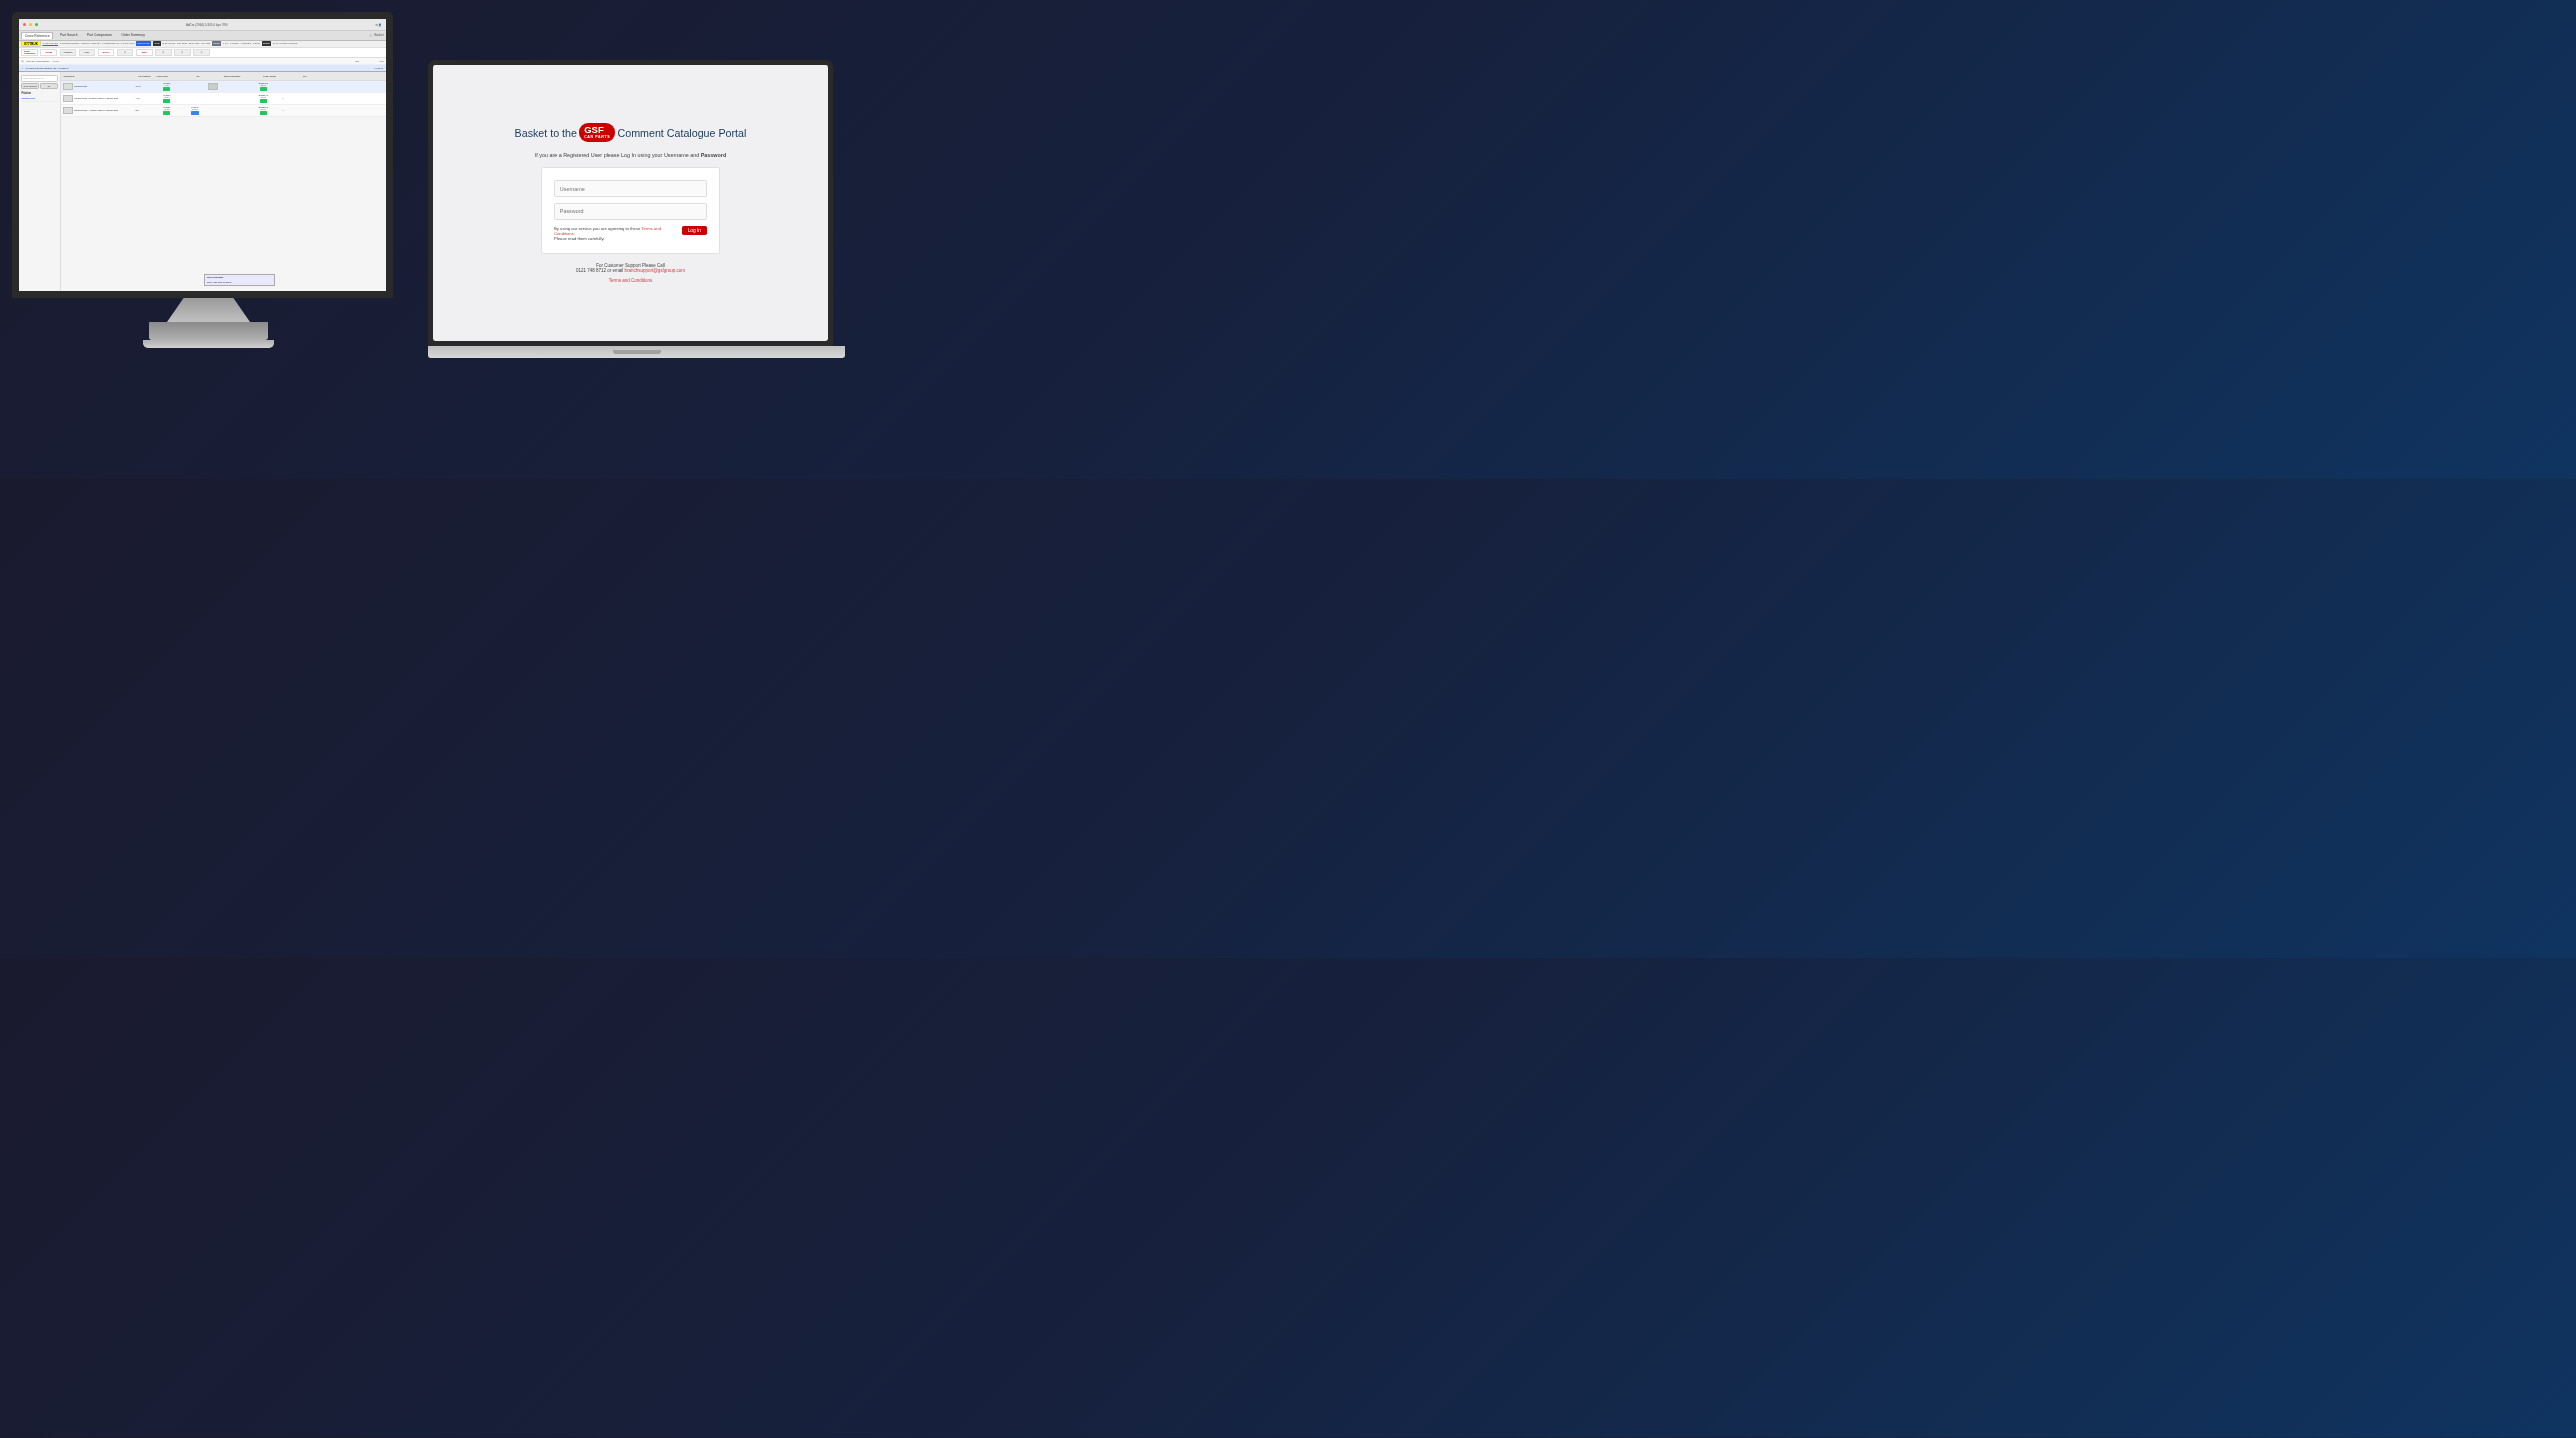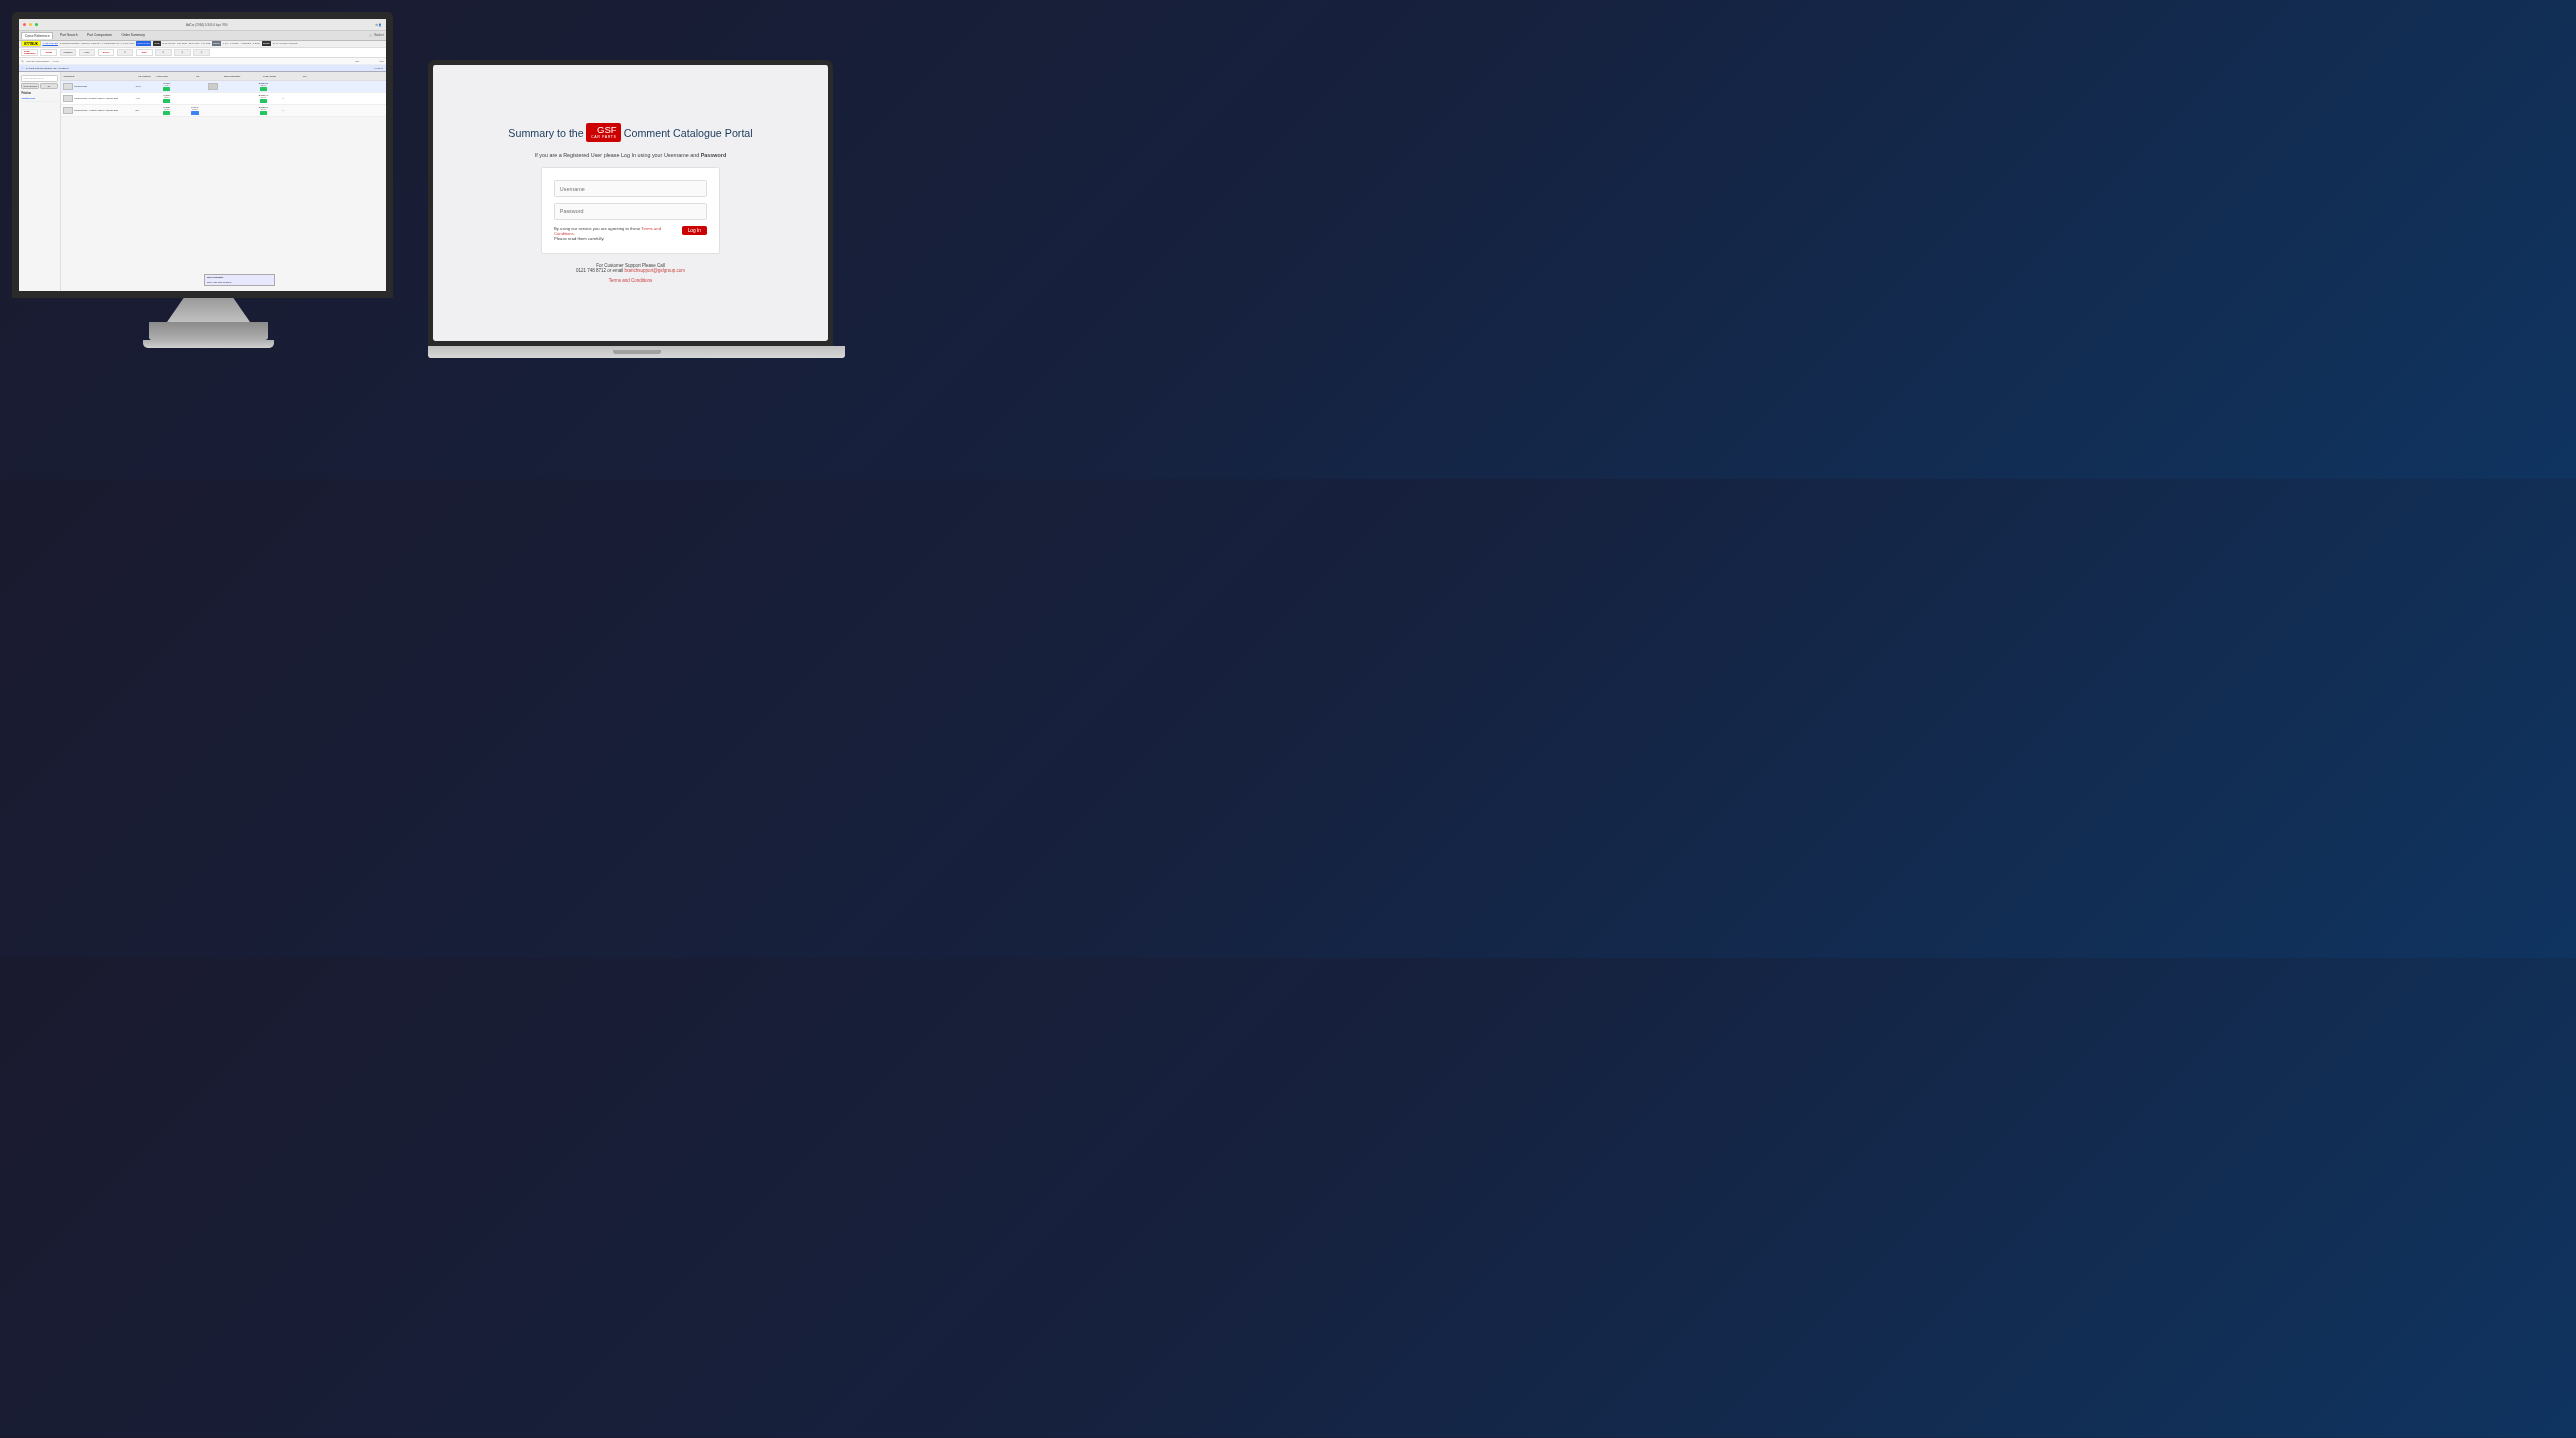--- a/index.html
+++ b/index.html
@@ -393,27 +393,27 @@
       margin-bottom: 9.5px;
     }
     .login-title-text {
       font-size: 10.7px;
       color: #1a3a5c;
       font-weight: 400;
     }
     .gsf-logo {
       background: #cc0000;
       color: #fff;
-      font-weight: normal;
+      font-weight: bold;
       font-size: 8.3px;
       padding: 2.4px 4.8px;
-      border-radius: 2px;
+      border-radius: 9px;
       display: flex;
       flex-direction: column;
-      align-items: flex-end;
+      align-items: flex-start;
       line-height: 1.1;
     }
     .gsf-logo .gsf-main { font-size: 9.5px; }
     .gsf-logo .gsf-sub { font-size: 3.6px; letter-spacing: 0.6px; }
     .login-subtitle {
       font-size: 5.4px;
       color: #444;
       margin-bottom: 9.5px;
       text-align: center;
     }
@@ -648,21 +648,21 @@
   <div class="monitor-stand"></div>
   <div class="monitor-base"></div>
   <div class="monitor-foot"></div>
 </div>
 
 <div class="laptop">
   <div class="laptop-screen-bezel">
     <div class="laptop-screen">
       <div class="login-page">
         <div class="login-header">
-          <span class="login-title-text">Summary to the</span>
+          <span class="login-title-text">Basket to the</span>
           <div class="gsf-logo">
             <span class="gsf-main">GSF</span>
             <span class="gsf-sub">CAR PARTS</span>
           </div>
           <span class="login-title-text">Comment Catalogue Portal</span>
         </div>
         <p class="login-subtitle">
           If you are a Registered User please Log In using your Username and <strong>Password</strong>
         </p>
         <div class="login-form-box">

